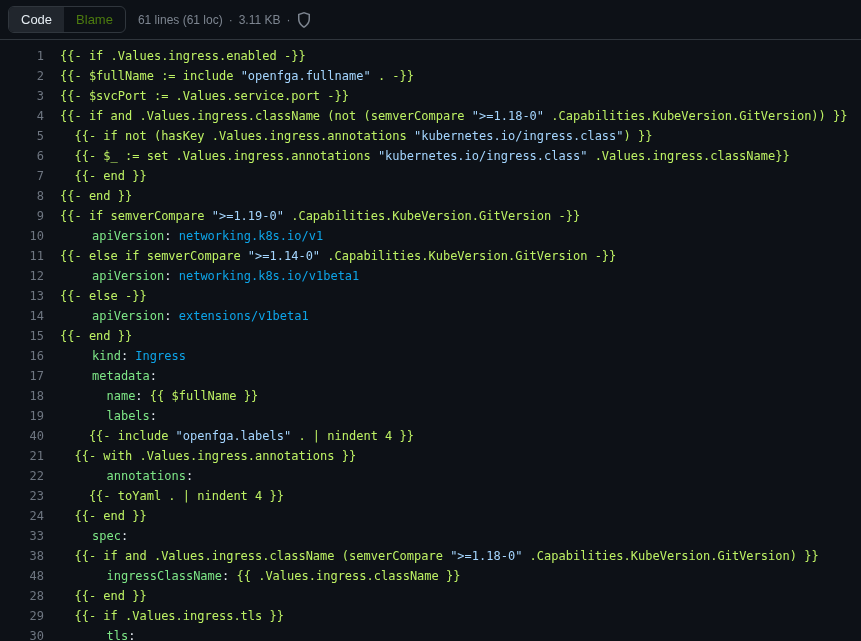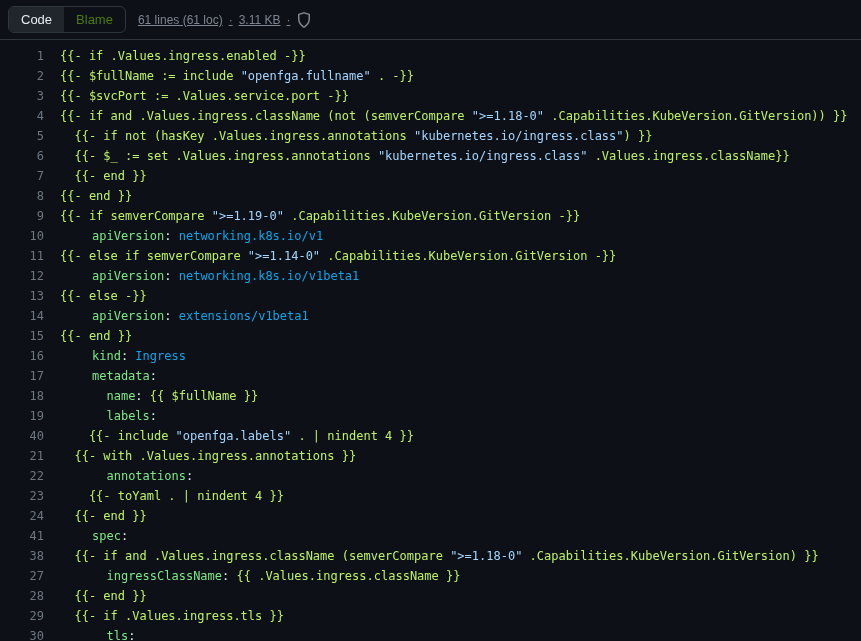--- a/index.html
+++ b/index.html
@@ -37,21 +37,20 @@
   }
   .tab.active {
     background: #21262d;
     color: #e6edf3;
   }
   .file-info {
     display: flex;
     align-items: center;
     gap: 6px;
     margin-left: 4px;
-    text-decoration: underline;
   }
   .shield {
     display: inline-flex;
     align-items: center;
     justify-content: center;
   }
   .shield svg { fill: #7d8590; }
   .code-area {
     display: flex;
     font-size: 12px;
@@ -120,21 +119,21 @@
       <div class="gutter-line">15</div>
       <div class="gutter-line">16</div>
       <div class="gutter-line">17</div>
       <div class="gutter-line">18</div>
       <div class="gutter-line">19</div>
       <div class="gutter-line">40</div>
       <div class="gutter-line">21</div>
       <div class="gutter-line">22</div>
       <div class="gutter-line">23</div>
       <div class="gutter-line">24</div>
-      <div class="gutter-line">41</div>
+      <div class="gutter-line">33</div>
       <div class="gutter-line">38</div>
-      <div class="gutter-line">27</div>
+      <div class="gutter-line">48</div>
       <div class="gutter-line">28</div>
       <div class="gutter-line">29</div>
       <div class="gutter-line">30</div>
     </div>
   <div class="lines" id="lines"><div class="code-line"><span class="tok-tmpl">{{- if .Values.ingress.enabled -}}</span></div><div class="code-line"><span class="tok-tmpl">{{- $fullName := include </span><span class="tok-str">"openfga.fullname"</span><span class="tok-tmpl"> . -}}</span></div><div class="code-line"><span class="tok-tmpl">{{- $svcPort := .Values.service.port -}}</span></div><div class="code-line"><span class="tok-tmpl">{{- if and .Values.ingress.className (not (semverCompare </span><span class="tok-str">"&gt;=1.18-0"</span><span class="tok-tmpl"> .Capabilities.KubeVersion.GitVersion)) }}</span></div><div class="code-line"><span class="tok-tmpl">  {{- if not (hasKey .Values.ingress.annotations </span><span class="tok-str">"kubernetes.io/ingress.class"</span><span class="tok-tmpl">) }}</span></div><div class="code-line"><span class="tok-tmpl">  {{- $_ := set .Values.ingress.annotations </span><span class="tok-str">"kubernetes.io/ingress.class"</span><span class="tok-tmpl"> .Values.ingress.className}}</span></div><div class="code-line"><span class="tok-tmpl">  {{- end }}</span></div><div class="code-line"><span class="tok-tmpl">{{- end }}</span></div><div class="code-line"><span class="tok-tmpl">{{- if semverCompare </span><span class="tok-str">"&gt;=1.19-0"</span><span class="tok-tmpl"> .Capabilities.KubeVersion.GitVersion -}}</span></div><div class="code-line"><span class="tok-key">apiVersion</span><span class="tok-col">: </span><span class="tok-plain">networking.k8s.io/v1</span></div><div class="code-line"><span class="tok-tmpl">{{- else if semverCompare </span><span class="tok-str">"&gt;=1.14-0"</span><span class="tok-tmpl"> .Capabilities.KubeVersion.GitVersion -}}</span></div><div class="code-line"><span class="tok-key">apiVersion</span><span class="tok-col">: </span><span class="tok-plain">networking.k8s.io/v1beta1</span></div><div class="code-line"><span class="tok-tmpl">{{- else -}}</span></div><div class="code-line"><span class="tok-key">apiVersion</span><span class="tok-col">: </span><span class="tok-plain">extensions/v1beta1</span></div><div class="code-line"><span class="tok-tmpl">{{- end }}</span></div><div class="code-line"><span class="tok-key">kind</span><span class="tok-col">: </span><span class="tok-plain">Ingress</span></div><div class="code-line"><span class="tok-key">metadata</span><span class="tok-col">:</span></div><div class="code-line"><span class="tok-plain">  </span><span class="tok-key">name</span><span class="tok-col">: </span><span class="tok-tmpl">{{ $fullName }}</span></div><div class="code-line"><span class="tok-plain">  </span><span class="tok-key">labels</span><span class="tok-col">:</span></div><div class="code-line"><span class="tok-tmpl">    {{- include </span><span class="tok-str">"openfga.labels"</span><span class="tok-tmpl"> . | nindent 4 }}</span></div><div class="code-line"><span class="tok-tmpl">  {{- with .Values.ingress.annotations }}</span></div><div class="code-line"><span class="tok-plain">  </span><span class="tok-key">annotations</span><span class="tok-col">:</span></div><div class="code-line"><span class="tok-tmpl">    {{- toYaml . | nindent 4 }}</span></div><div class="code-line"><span class="tok-tmpl">  {{- end }}</span></div><div class="code-line"><span class="tok-key">spec</span><span class="tok-col">:</span></div><div class="code-line"><span class="tok-tmpl">  {{- if and .Values.ingress.className (semverCompare </span><span class="tok-str">"&gt;=1.18-0"</span><span class="tok-tmpl"> .Capabilities.KubeVersion.GitVersion) }}</span></div><div class="code-line"><span class="tok-plain">  </span><span class="tok-key">ingressClassName</span><span class="tok-col">: </span><span class="tok-tmpl">{{ .Values.ingress.className }}</span></div><div class="code-line"><span class="tok-tmpl">  {{- end }}</span></div><div class="code-line"><span class="tok-tmpl">  {{- if .Values.ingress.tls }}</span></div><div class="code-line"><span class="tok-plain">  </span><span class="tok-key">tls</span><span class="tok-col">:</span></div></div>
 </div>
 
 </body></html>

